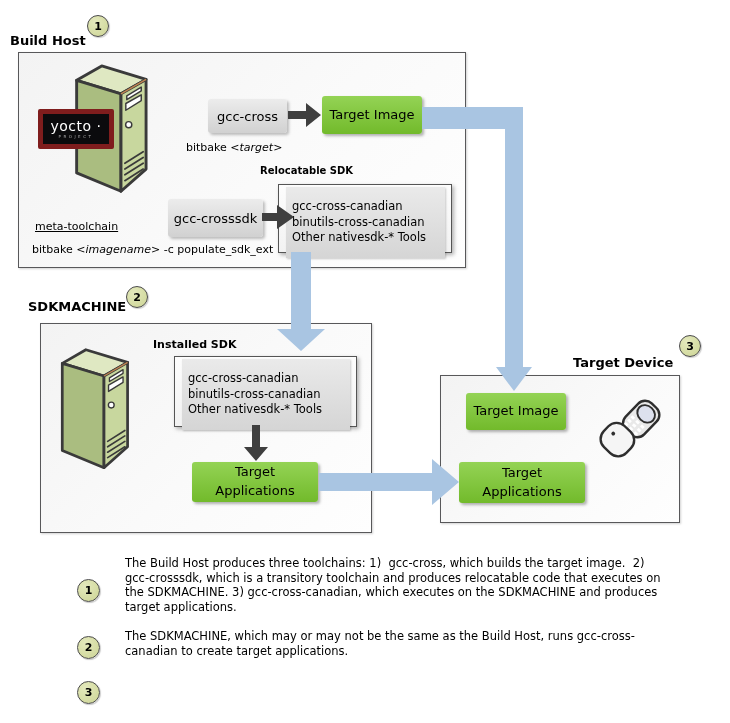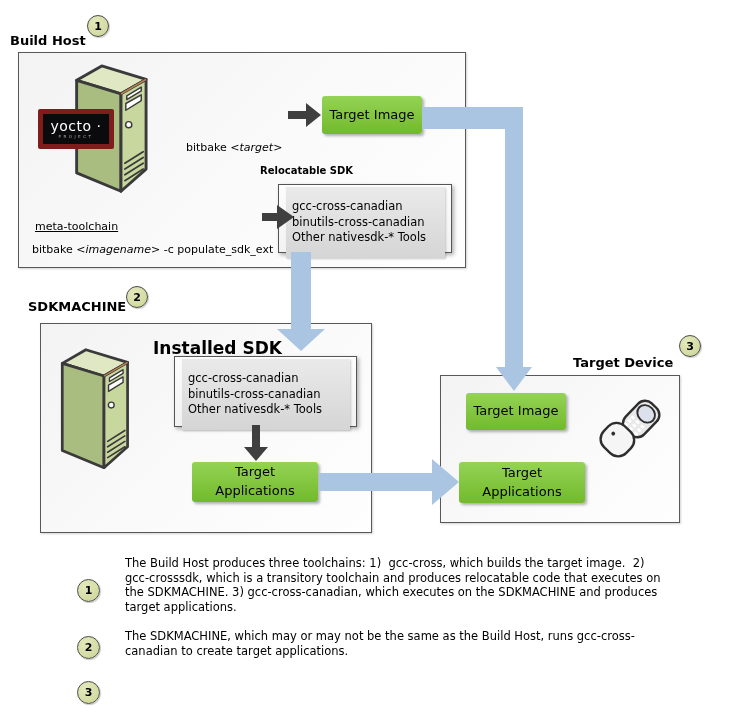--- a/index.html
+++ b/index.html
@@ -60,21 +60,21 @@
      background:linear-gradient(#eaeaea,#d5d5d5);box-shadow:1px 1px 2px rgba(0,0,0,.2);
      padding:12px 6px;font-size:11.5px;line-height:1.35;}
   .tool-line{white-space:nowrap;}
 
   
   .small-label{position:absolute;font-size:11px;z-index:3;white-space:nowrap;}
   #bitbake-target{left:186px;top:141px;}
   #relocatable-title{left:260px;top:165px;font-size:10px;font-weight:bold;}
   #meta-toolchain{left:35px;top:220px;text-decoration:underline;}
   #bitbake-image{left:32px;top:243px;}
-  #installed-title{left:153px;top:338px;font-size:17px;font-weight:bold;}
+  #installed-title{left:153px;top:338px;font-size:11px;font-weight:bold;}
 
   
   #yocto-logo{position:absolute;left:38px;top:109px;width:66px;height:30px;z-index:3;
      background:#0b0b0d;border:5px solid #7f1d1d;border-radius:2px;color:#fff;
      display:flex;flex-direction:column;align-items:center;justify-content:center;}
   .yocto-word{font-size:14px;line-height:15px;letter-spacing:.5px;}
   .yocto-sub{font-size:4px;letter-spacing:2.5px;color:#aaa;line-height:5px;}
 
   
   .illus{position:absolute;z-index:2;}
@@ -124,28 +124,30 @@
       <line x1="54" y1="116" x2="73" y2="104"></line>
       <line x1="54" y1="122" x2="73" y2="110"></line>
     </g>
   </svg>
 
   <div id="yocto-logo">
     <span class="yocto-word">yocto ·</span>
     <span class="yocto-sub">PROJECT</span>
   </div>
 
+  <div class="chip" id="chip-gcc-cross">gcc-cross</div>
   <div class="green-box" id="bh-target-image">Target Image</div>
 
   <div class="small-label" id="bitbake-target">
     <span>bitbake &lt;</span><i>target</i><span>&gt;</span>
   </div>
 
   <div class="small-label" id="relocatable-title">Relocatable SDK</div>
 
+  <div class="chip" id="chip-gcc-crosssdk">gcc-crosssdk</div>
 
   <div class="sdk-box" id="relocatable-box">
     <div class="tools-box">
       <div class="tool-line">gcc-cross-canadian</div>
       <div class="tool-line">binutils-cross-canadian</div>
       <div class="tool-line">Other nativesdk-* Tools</div>
     </div>
   </div>
 
   <div class="small-label" id="meta-toolchain">meta-toolchain</div>

